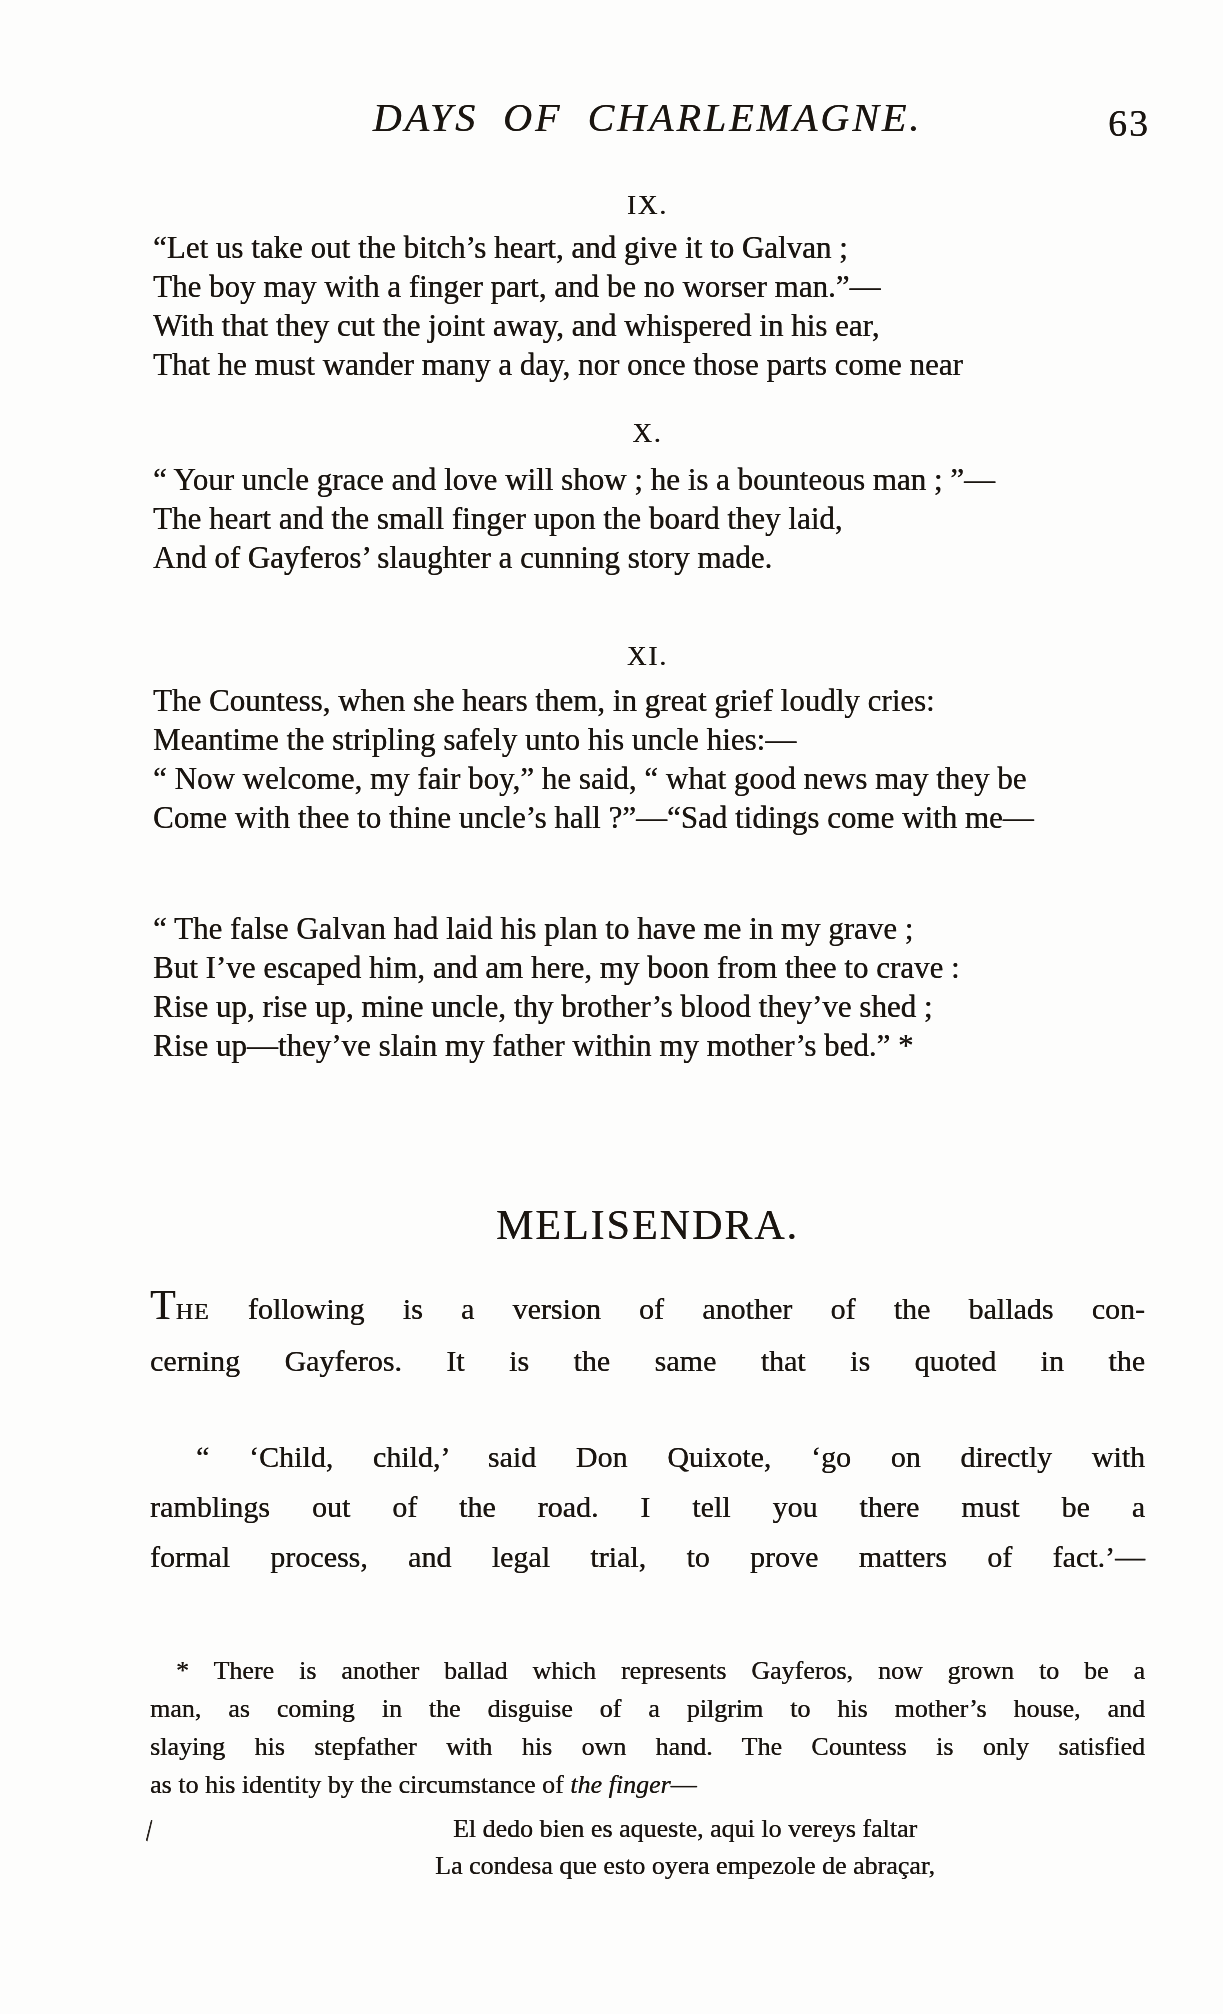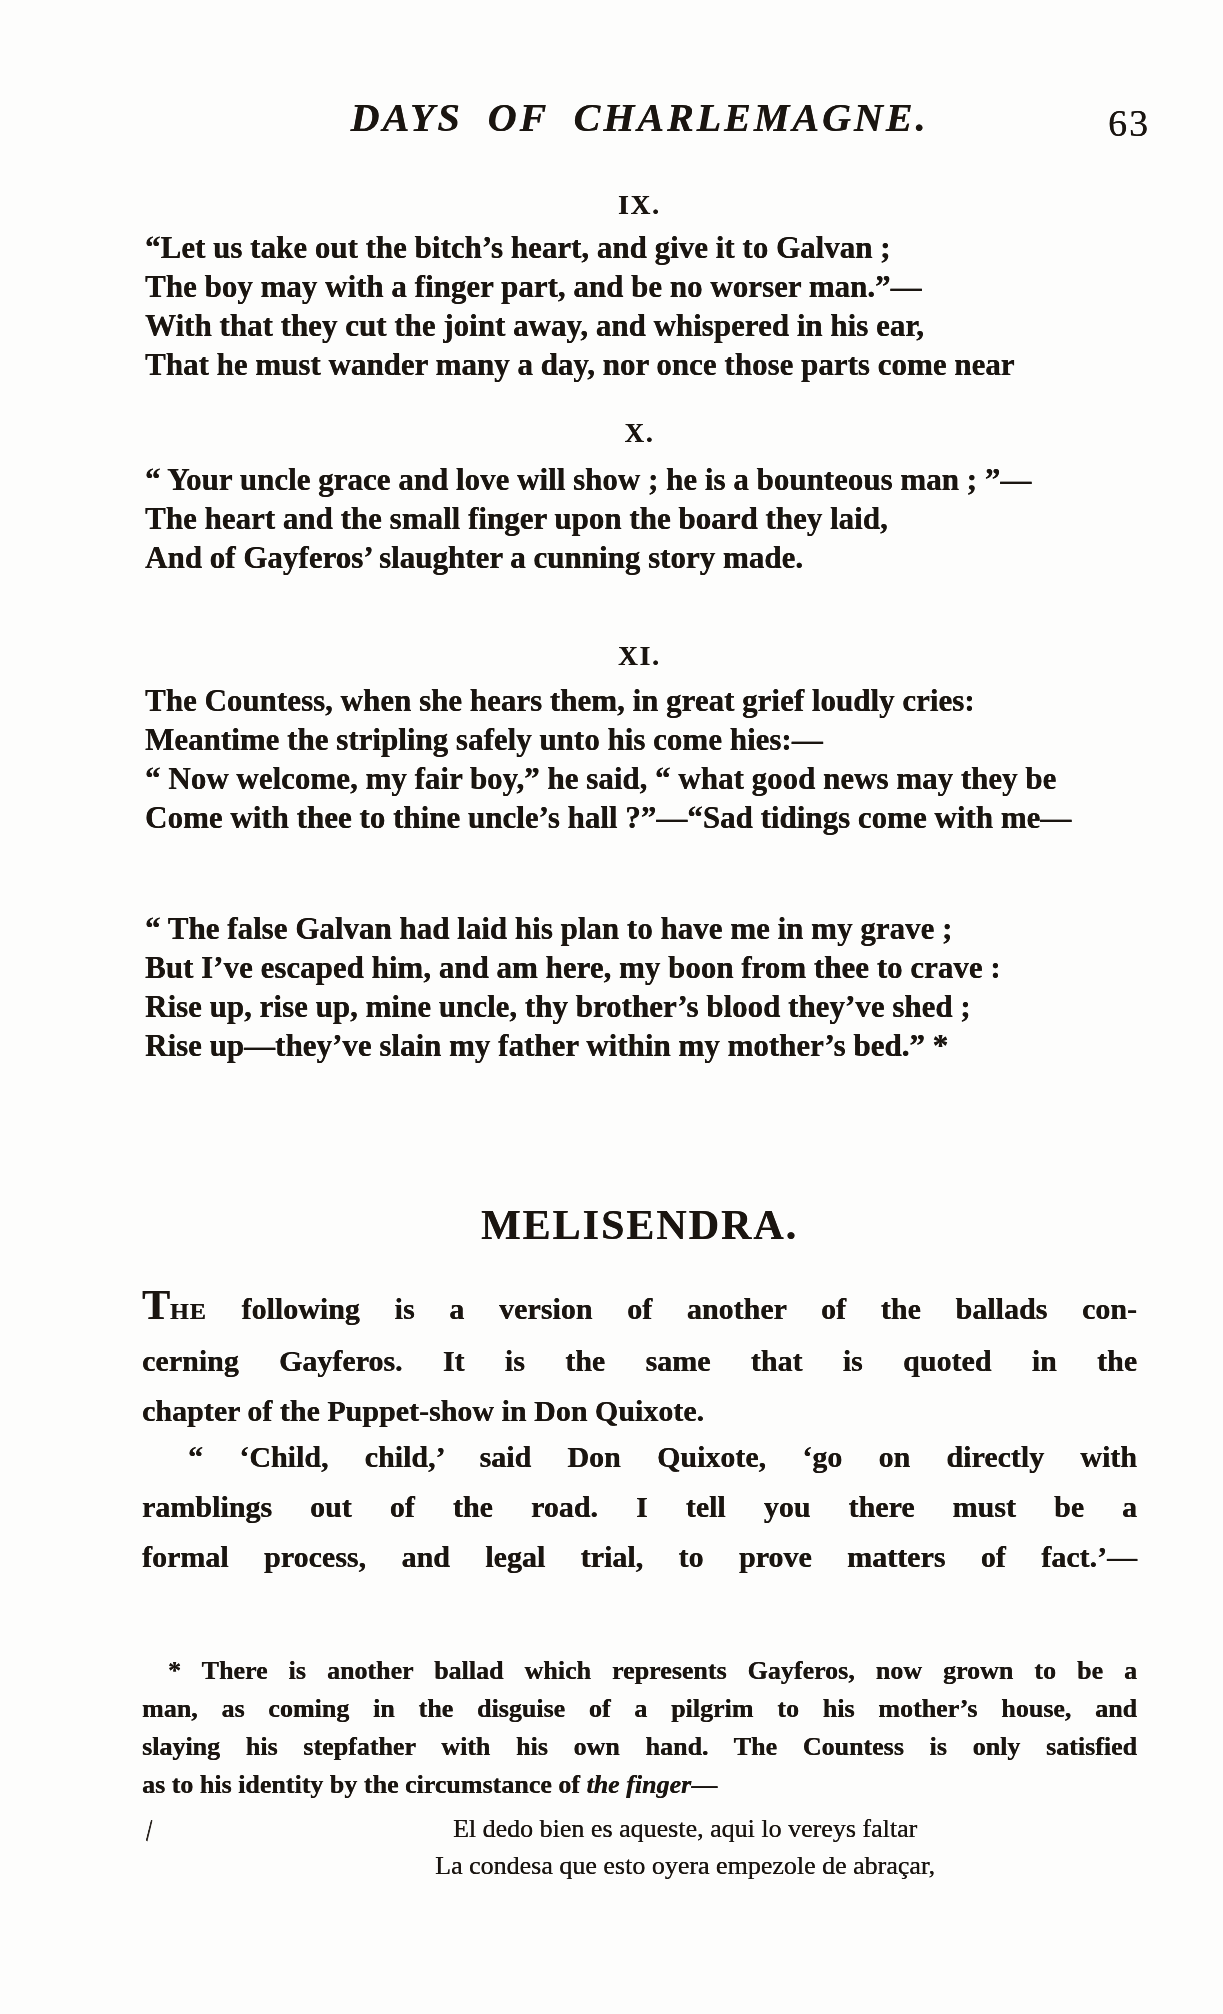--- a/index.html
+++ b/index.html
@@ -6,21 +6,21 @@
   .page{
     position:relative;
     width:1223px;height:2014px;
     margin:0 auto;
     background:#fdfdfc;
     color:#1a1510;
     font-family:"Liberation Serif","DejaVu Serif",serif;
     overflow:hidden;
     text-shadow:0.3px 0.3px 0 currentColor;
   }
-  .col{position:absolute;left:142px;width:995px;font-weight:bold;}
+  .col{position:absolute;left:150px;width:995px;}
 
   .header-title{
     top:95px;text-align:center;
     font-style:italic;font-size:40px;line-height:46px;
     letter-spacing:3px;word-spacing:12px;
   }
   .page-number{
     position:absolute;left:1108px;top:102px;
     font-size:38px;line-height:42px;letter-spacing:2px;
   }
@@ -82,38 +82,37 @@
   <div class="col stanza-numeral" style="top:418px">X.</div>
   <div class="col verse" style="top:460px">
     <div class="vline">“ Your uncle grace and love will show ; he is a bounteous man ; ”—</div>
     <div class="vline">The heart and the small finger upon the board they laid,</div>
     <div class="vline">And of Gayferos’ slaughter a cunning story made.</div>
   </div>
 
   <div class="col stanza-numeral" style="top:641px">XI.</div>
   <div class="col verse" style="top:681px">
     <div class="vline">The Countess, when she hears them, in great grief loudly cries:</div>
-    <div class="vline">Meantime the stripling safely unto his come hies:—</div>
+    <div class="vline">Meantime the stripling safely unto his uncle hies:—</div>
     <div class="vline">“ Now welcome, my fair boy,” he said, “ what good news may they be</div>
     <div class="vline">Come with thee to thine uncle’s hall ?”—“Sad tidings come with me—</div>
   </div>
 
   <div class="col verse" style="top:909px">
     <div class="vline">“ The false Galvan had laid his plan to have me in my grave ;</div>
     <div class="vline">But I’ve escaped him, and am here, my boon from thee to crave :</div>
     <div class="vline">Rise up, rise up, mine uncle, thy brother’s blood they’ve shed ;</div>
     <div class="vline">Rise up—they’ve slain my father within my mother’s bed.” *</div>
   </div>
 
   <div class="col section-title">MELISENDRA.</div>
 
   <div class="col" style="top:1280px">
     <div class="pline just"><span class="lead-t">T</span><span class="lead-sc">HE</span><span> following is a version of another of the ballads con-</span></div>
     <div class="pline just">cerning Gayferos.  It is the same that is quoted in the</div>
-    <div class="pline">chapter of the Puppet-show in Don Quixote.</div>
   </div>
 
   <div class="col" style="top:1432px">
     <div class="pline just indent">“ ‘Child, child,’ said Don Quixote, ‘go on directly with</div>
     <div class="pline just">ramblings out of the road.  I tell you there must be a</div>
     <div class="pline just">formal process, and legal trial, to prove matters of fact.’—</div>
   </div>
 
   <div class="col" style="top:1652px">
     <div class="fline just findent">*  There is another ballad which represents Gayferos, now grown to be a</div>

